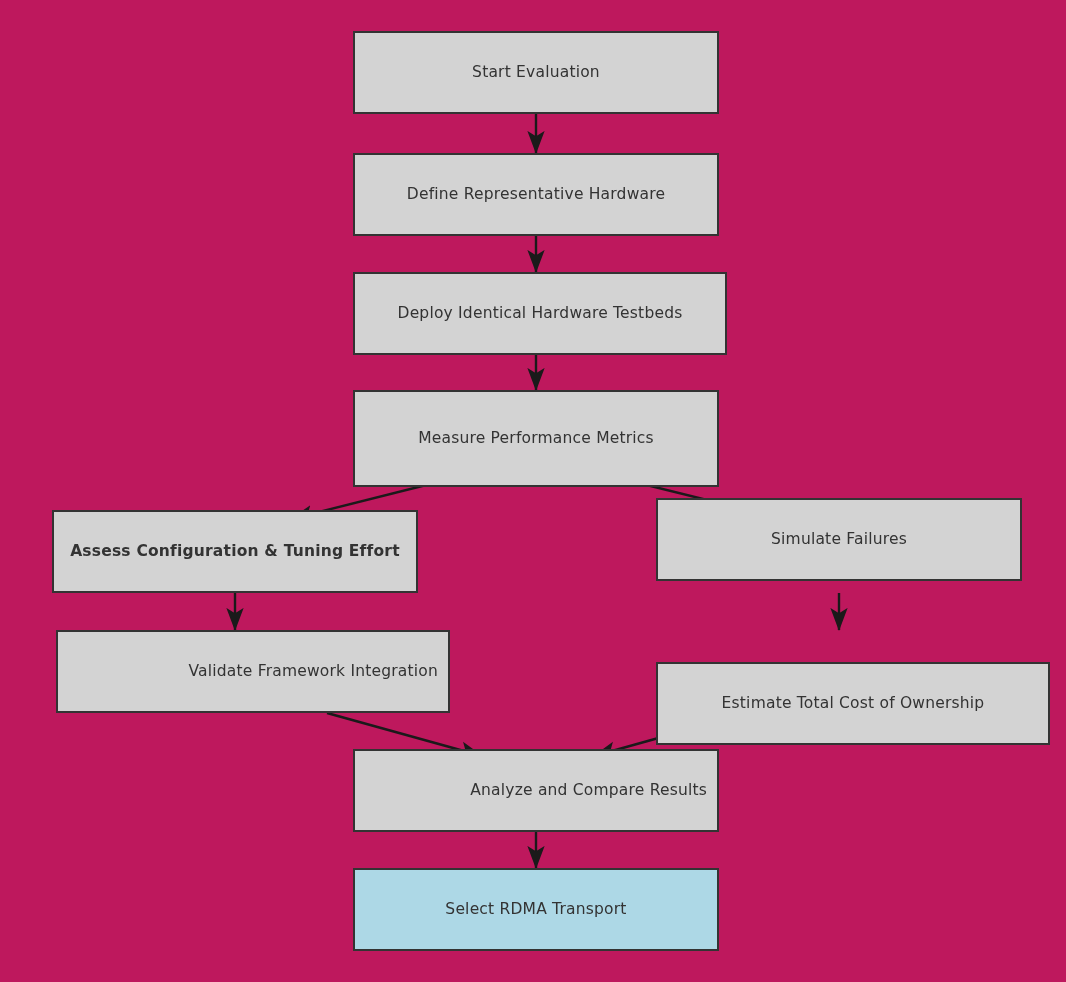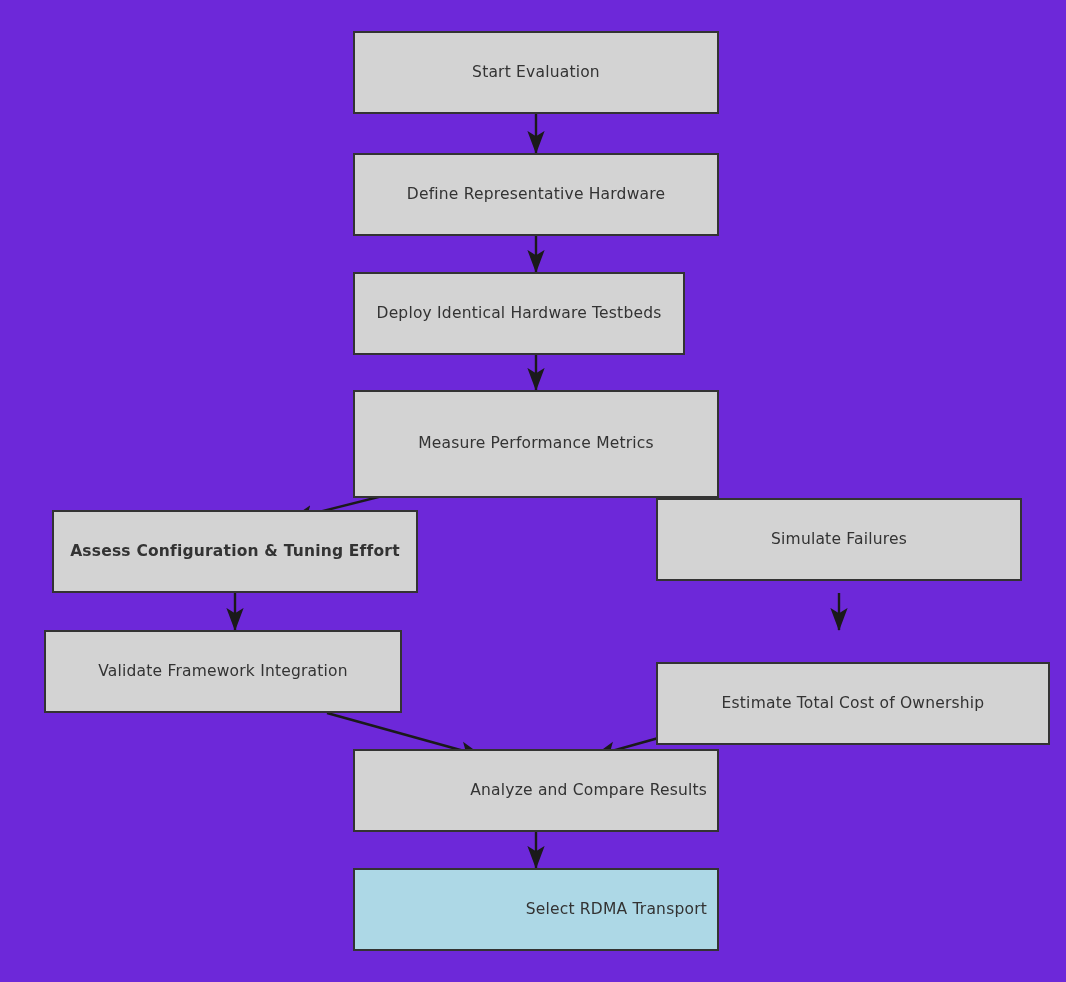--- a/index.html
+++ b/index.html
@@ -11,21 +11,21 @@
   body {
     font-family: "DejaVu Sans", "Liberation Sans", sans-serif;
     width: 1066px;
     height: 982px;
     overflow: hidden;
   }
   #canvas {
     position: relative;
     width: 1066px;
     height: 982px;
-    background: #6d28d9;
+    background: #be185d;
   }
   #edge-layer {
     position: absolute;
     left: 0;
     top: 0;
     width: 1066px;
     height: 982px;
     pointer-events: none;
   }
   .node {
@@ -38,21 +38,20 @@
     justify-content: center;
     text-align: center;
     color: #333333;
     font-size: 15.5px;
     line-height: 1.25;
     letter-spacing: 0.2px;
     z-index: 2;
   }
   .node.terminal {
     background: #add8e6;
-    justify-content: flex-end;
   }
   .node-label {
     display: block;
     padding: 0 10px;
   }
 </style>
 </head>
 <body>
 
 <div id="canvas">
@@ -77,33 +76,33 @@
       </g>
   </svg>
 
   <div id="nodes">
       <div class="node" style="left: 353px; top: 31px; width: 366px; height: 83px;">
         <span class="node-label">Start Evaluation</span>
       </div>
       <div class="node" style="left: 353px; top: 153px; width: 366px; height: 83px;">
         <span class="node-label">Define Representative Hardware</span>
       </div>
-      <div class="node" style="left: 353px; top: 272px; width: 332px; height: 83px;">
+      <div class="node" style="left: 353px; top: 272px; width: 374px; height: 83px;">
         <span class="node-label">Deploy Identical Hardware Testbeds</span>
       </div>
-      <div class="node" style="left: 353px; top: 390px; width: 366px; height: 108px;">
+      <div class="node" style="left: 353px; top: 390px; width: 366px; height: 97px;">
         <span class="node-label">Measure Performance Metrics</span>
       </div>
       <div class="node" style="left: 52px; top: 510px; width: 366px; height: 83px; font-weight: bold;">
         <span class="node-label">Assess Configuration &amp; Tuning Effort</span>
       </div>
       <div class="node" style="left: 656px; top: 498px; width: 366px; height: 83px; text-align: right;">
         <span class="node-label">Simulate Failures</span>
       </div>
-      <div class="node" style="left: 44px; top: 630px; width: 358px; height: 83px;">
+      <div class="node" style="left: 56px; top: 630px; width: 394px; height: 83px; justify-content: flex-end;">
         <span class="node-label">Validate Framework Integration</span>
       </div>
       <div class="node" style="left: 656px; top: 662px; width: 394px; height: 83px;">
         <span class="node-label">Estimate Total Cost of Ownership</span>
       </div>
       <div class="node" style="left: 353px; top: 749px; width: 366px; height: 83px; justify-content: flex-end;">
         <span class="node-label">Analyze and Compare Results</span>
       </div>
       <div class="node terminal" style="left: 353px; top: 868px; width: 366px; height: 83px;">
         <span class="node-label">Select RDMA Transport</span>

